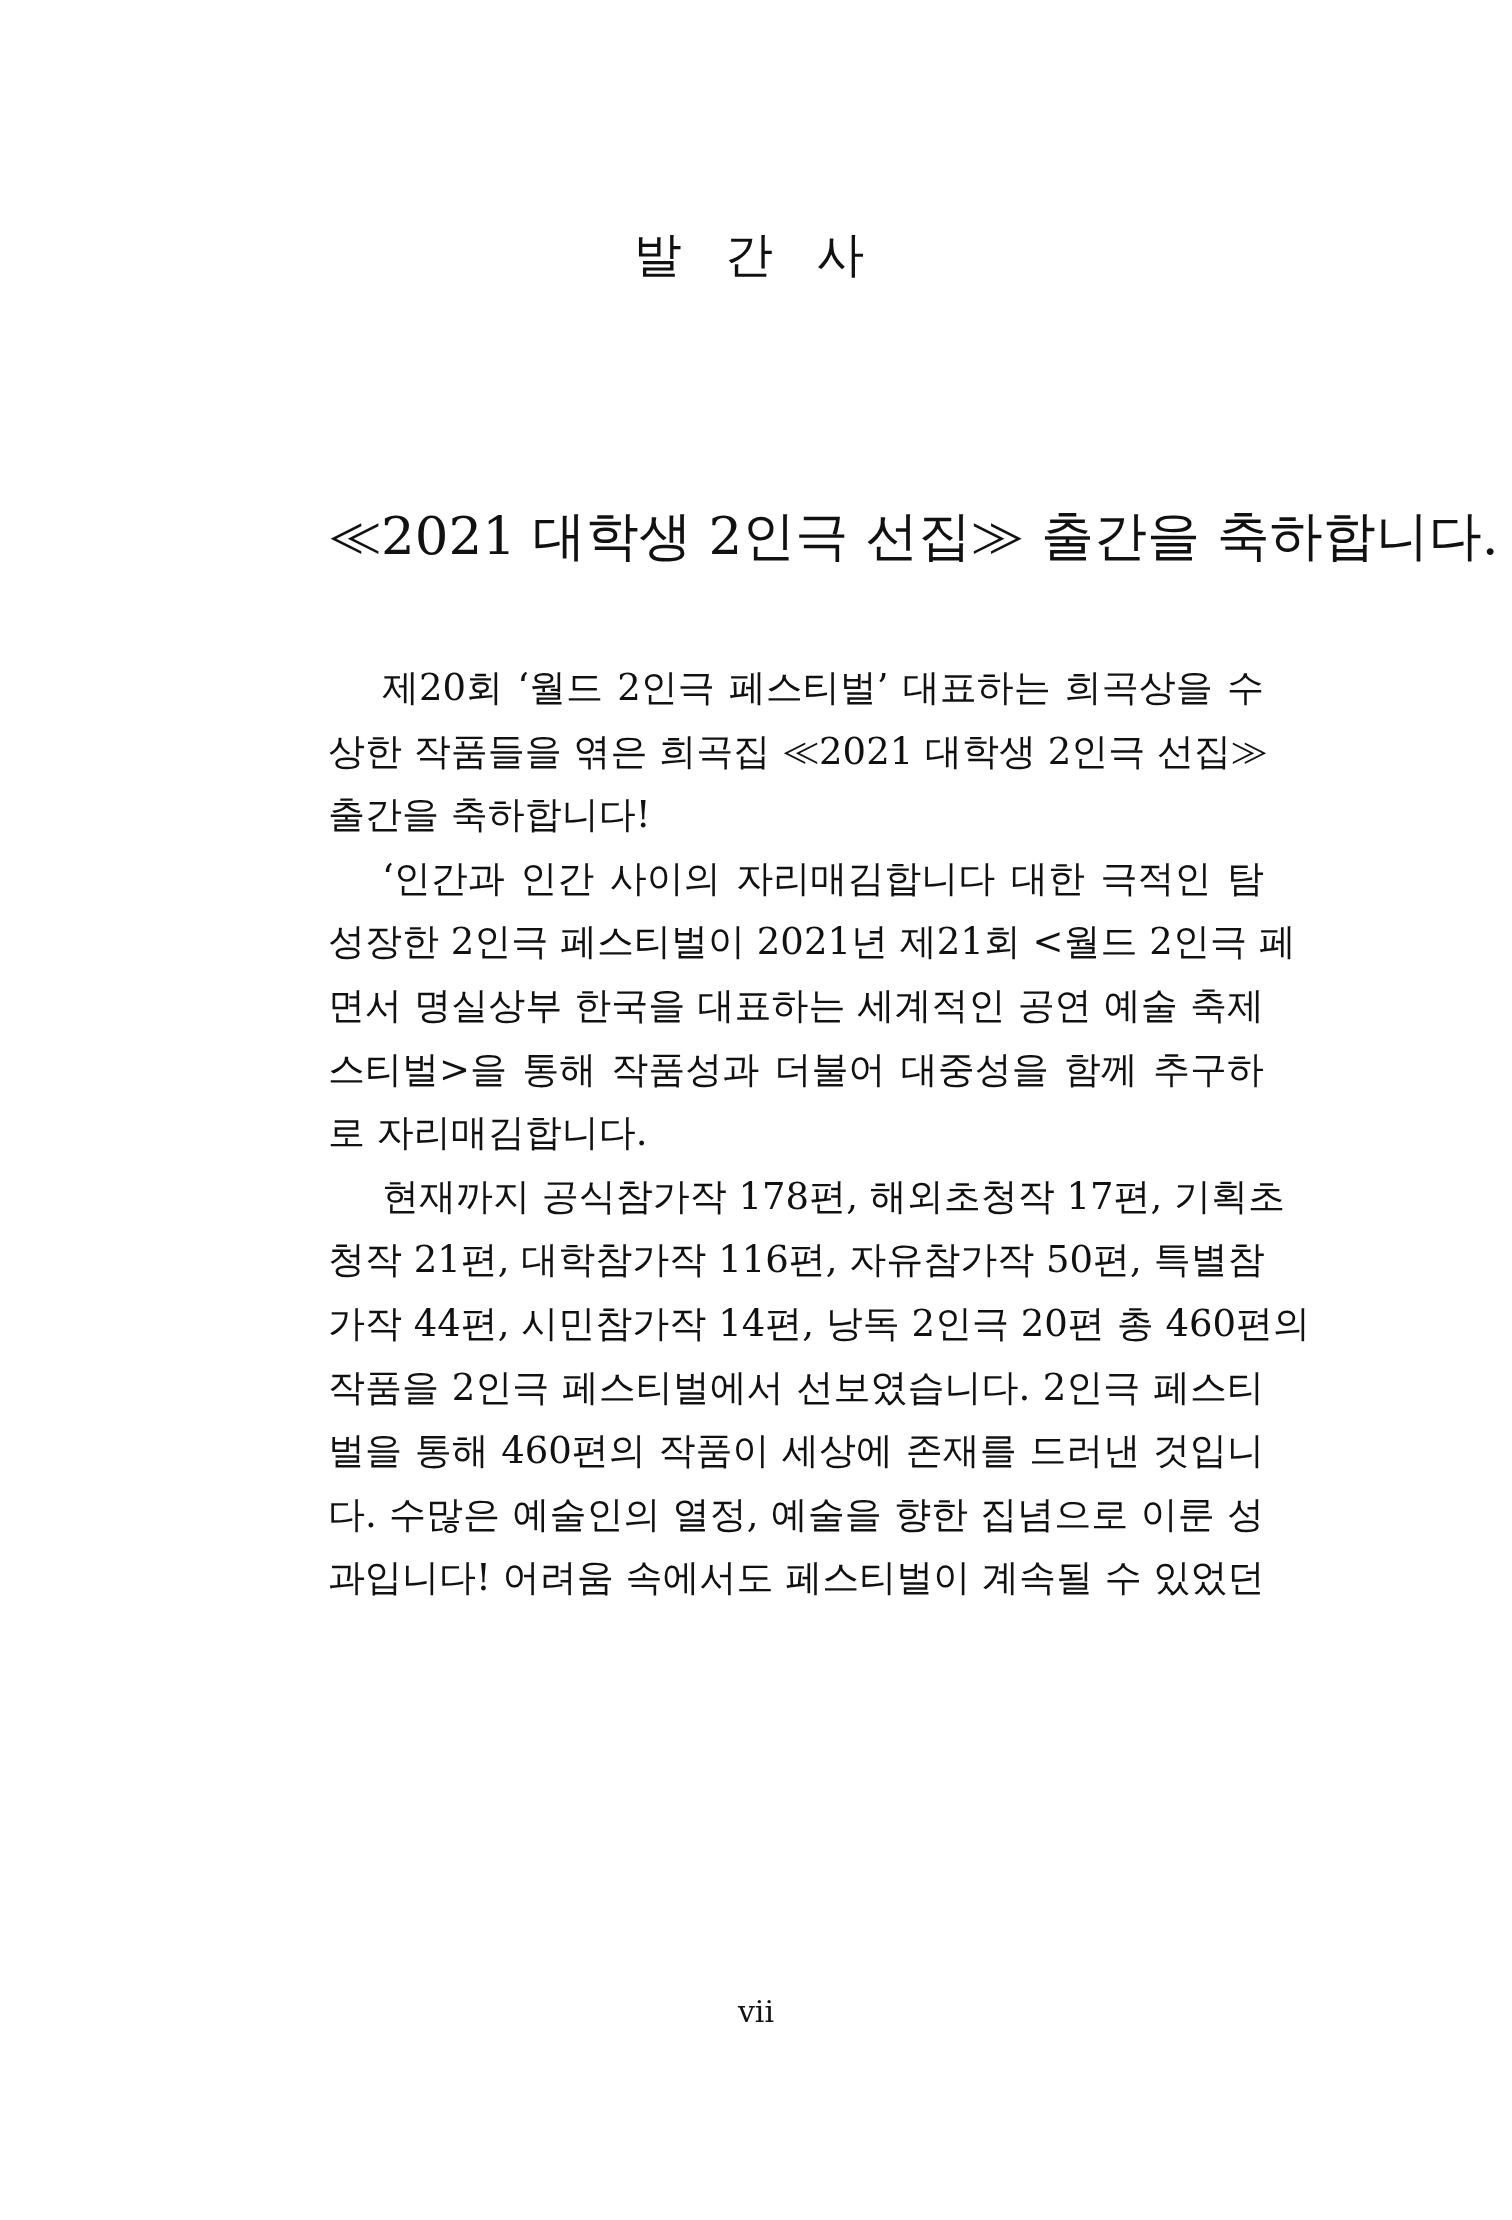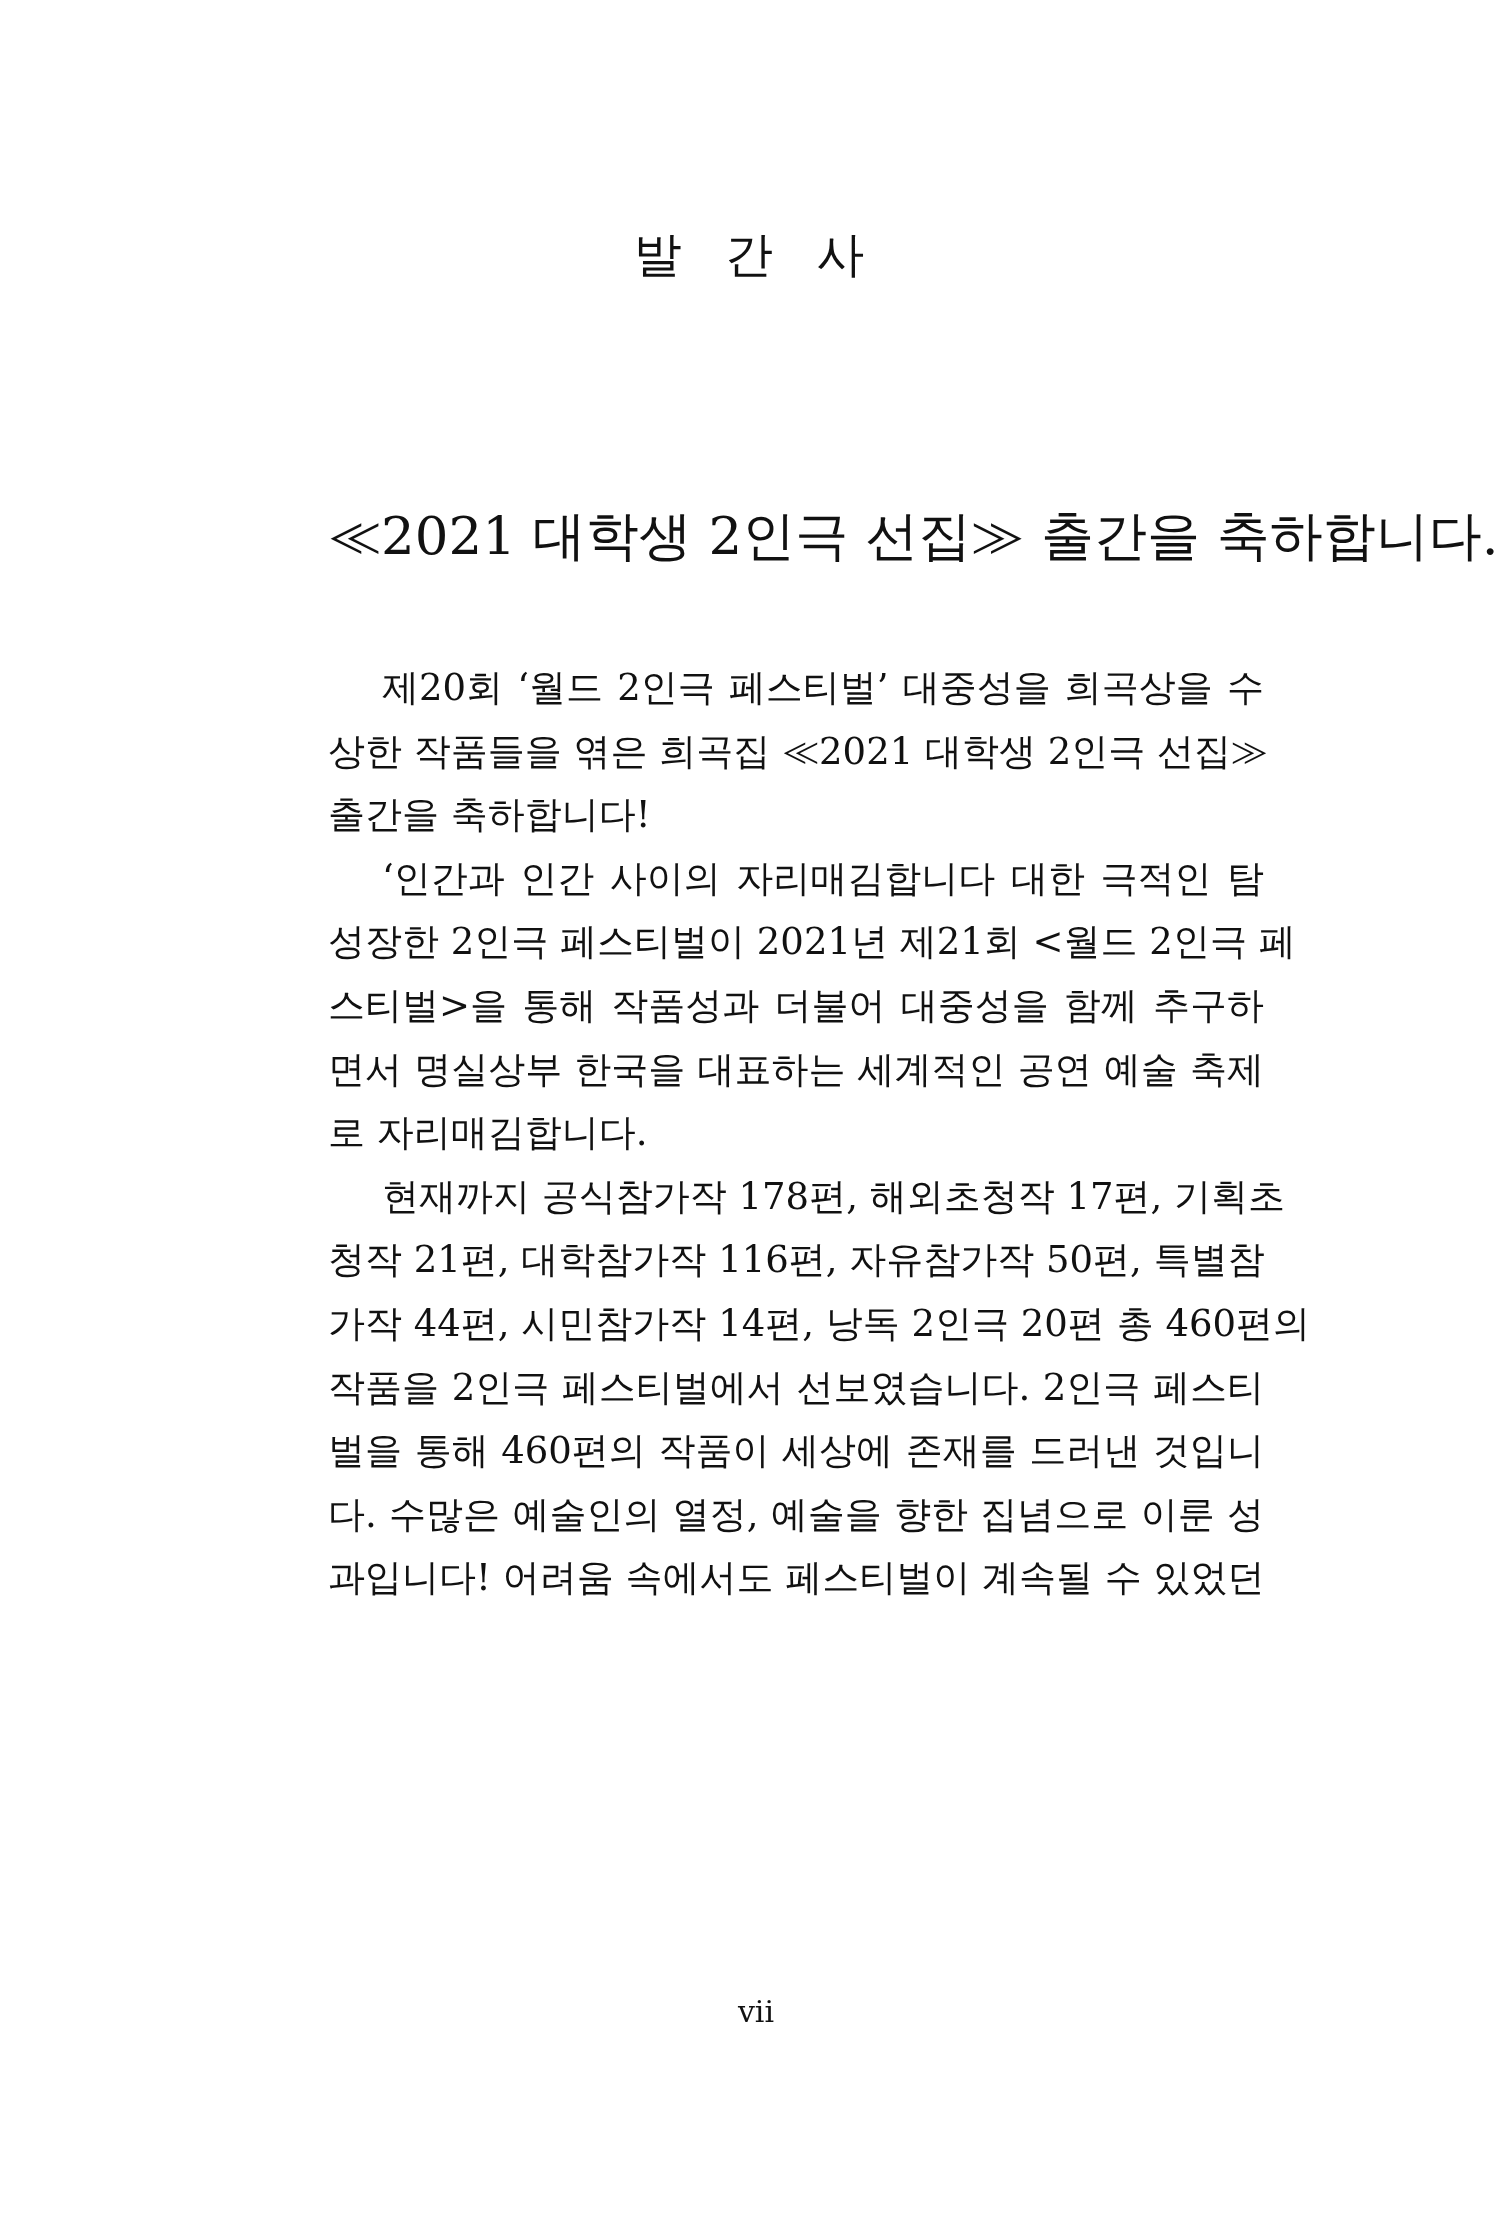--- a/index.html
+++ b/index.html
@@ -68,29 +68,29 @@
   </style>
 </head>
 <body>
 
 <div class="page-title">발 간 사</div>
 
 <div class="section-heading">≪2021 대학생 2인극 선집≫ 출간을 축하합니다.</div>
 
 <div class="body-text">
   <div>
-    <div class="line indent">제20회 ‘월드 2인극 페스티벌’ 대중성을 희곡상을 수</div>
+    <div class="line indent">제20회 ‘월드 2인극 페스티벌’ 대표하는 희곡상을 수</div>
     <div class="line">상한 작품들을 엮은 희곡집 ≪2021 대학생 2인극 선집≫</div>
     <div class="line last">출간을 축하합니다!</div>
   </div>
   <div>
     <div class="line indent">‘인간과 인간 사이의 자리매김합니다 대한 극적인 탐</div>
     <div class="line">성장한 2인극 페스티벌이 2021년 제21회 &lt;월드 2인극 페</div>
+    <div class="line">면서 명실상부 한국을 대표하는 세계적인 공연 예술 축제</div>
     <div class="line">스티벌&gt;을 통해 작품성과 더불어 대중성을 함께 추구하</div>
-    <div class="line">면서 명실상부 한국을 대표하는 세계적인 공연 예술 축제</div>
     <div class="line last">로 자리매김합니다.</div>
   </div>
   <div>
     <div class="line indent">현재까지 공식참가작 178편, 해외초청작 17편, 기획초</div>
     <div class="line">청작 21편, 대학참가작 116편, 자유참가작 50편, 특별참</div>
     <div class="line">가작 44편, 시민참가작 14편, 낭독 2인극 20편 총 460편의</div>
     <div class="line">작품을 2인극 페스티벌에서 선보였습니다. 2인극 페스티</div>
     <div class="line">벌을 통해 460편의 작품이 세상에 존재를 드러낸 것입니</div>
     <div class="line">다. 수많은 예술인의 열정, 예술을 향한 집념으로 이룬 성</div>
     <div class="line">과입니다! 어려움 속에서도 페스티벌이 계속될 수 있었던</div>

